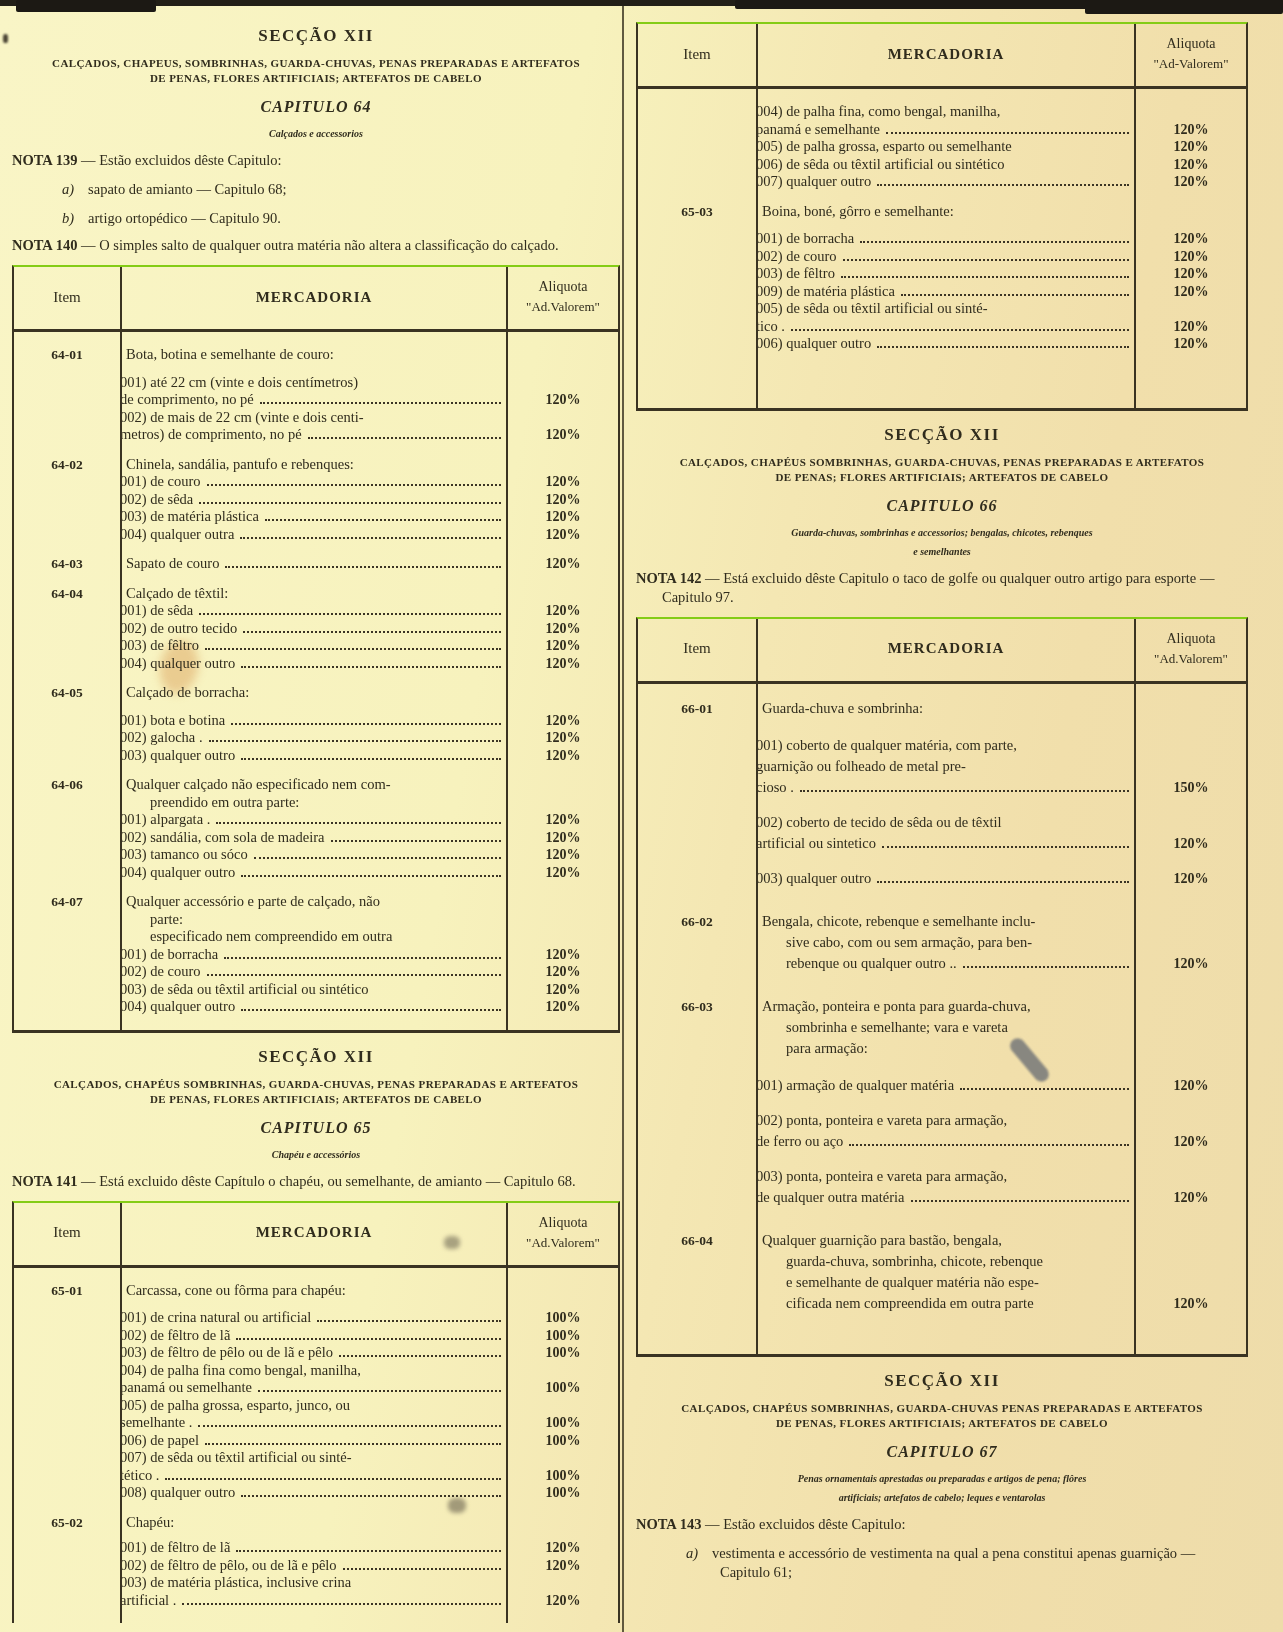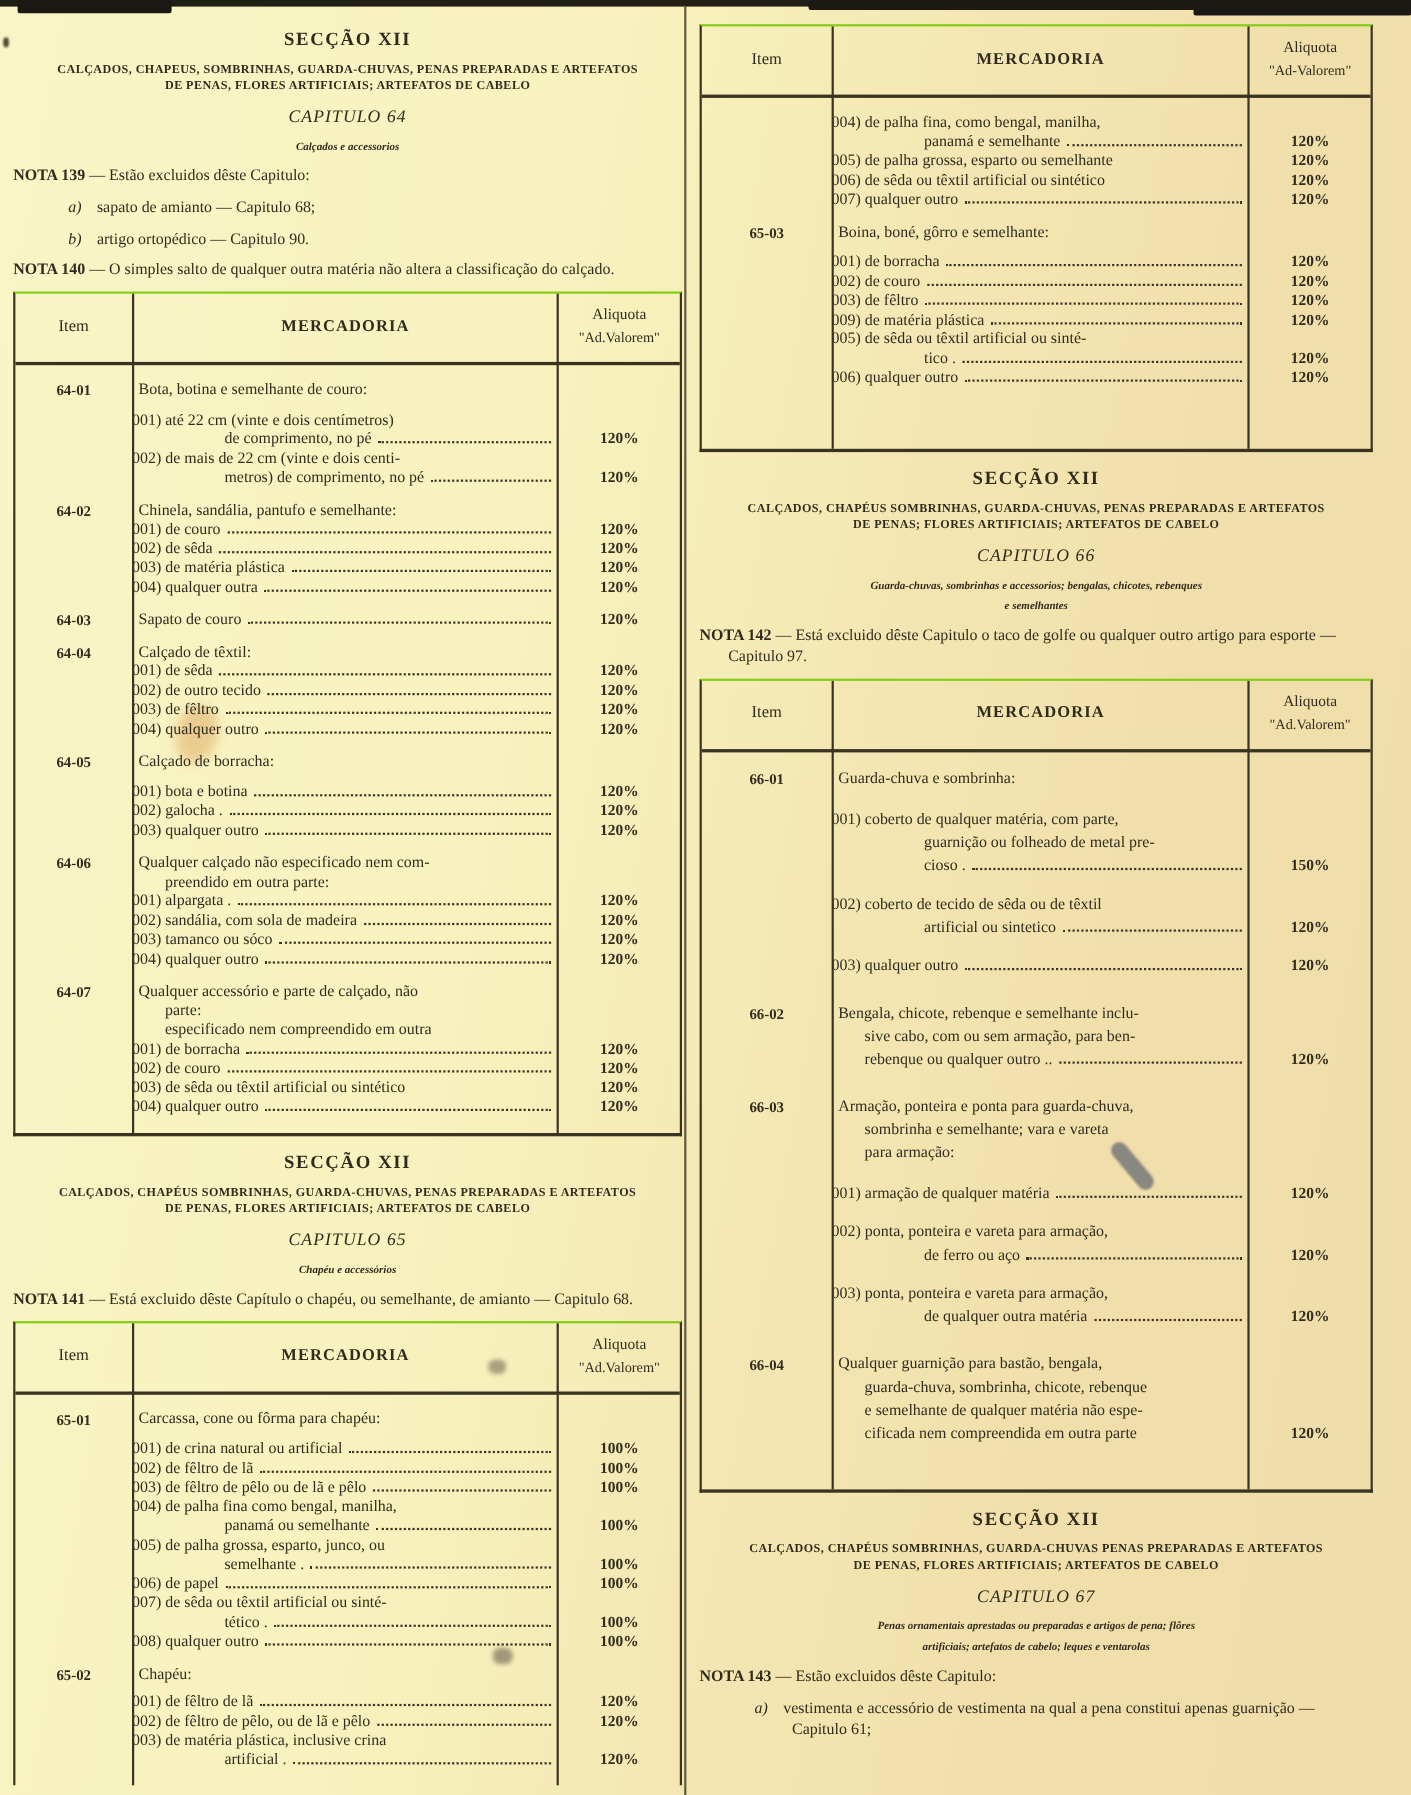--- a/index.html
+++ b/index.html
@@ -17,21 +17,21 @@
   .page-inner{position:absolute;top:12px;left:0;display:flex;}
   .col{position:relative;}
   .col-left{width:608px;margin-left:12px;}
   .col-right{width:612px;margin-left:16px;}
 
   
   .section{text-align:center;}
   .sec-title{font-weight:bold;font-size:17px;letter-spacing:1.5px;margin-top:14px;}
   .caps{margin-top:10px;}
   .caps-line{font-weight:bold;font-size:11px;letter-spacing:.4px;line-height:15px;}
-  .chapter{font-style:italic;font-size:16px;letter-spacing:1px;margin-top:12px;font-weight:normal;}
+  .chapter{font-style:italic;font-size:16px;letter-spacing:1px;margin-top:12px;font-weight:bold;}
   .subtitle{margin-top:8px;}
   .subtitle-line{font-style:italic;font-size:10px;line-height:19px;font-weight:bold;}
   .notes{text-align:left;margin-top:6px;font-size:14.5px;}
   .note{margin-top:8px;padding-left:26px;text-indent:-26px;line-height:19px;}
   .note-label{font-weight:bold;}
   .note-letter{margin-top:10px;padding-left:84px;text-indent:-34px;line-height:19px;}
   .letter{font-style:italic;padding-right:14px;}
 
   
   .tbl{position:relative;margin-top:10px;
@@ -52,21 +52,21 @@
   .th-aliq .a2{font-size:13px;}
   .tbody{padding-top:10px;}
   .row{margin-top:var(--rowgap);}
   .row:first-child{margin-top:4px;}
   .ln{display:grid;grid-template-columns:var(--c1) 1fr var(--c3);line-height:var(--lh);font-size:var(--fs);}
   .cell-item{text-align:center;font-weight:bold;font-size:13.5px;}
   .cell-text{display:flex;align-items:baseline;padding-right:5px;}
   .i0{padding-left:6px;}
   .i3{padding-left:30px;}
   .i1{}
-  .i2{padding-left:84px;}
+  .i2{}
   .t{white-space:nowrap;}
   .leader{flex:1;border-bottom:2px dotted #3b3424;margin:0 2px 3px 6px;min-width:10px;}
   .cell-rate{text-align:center;font-size:14px;font-weight:bold;}
   .gapline{width:100%;}
 
   
   .mark{position:absolute;}
   .ink-blot{left:1022px;top:1034px;width:15px;height:52px;background:#767879;transform:rotate(-40deg);
     border-radius:8px;opacity:.85;filter:blur(1px);}
   .stain-orange{left:160px;top:640px;width:38px;height:54px;background:rgba(202,112,30,.30);
@@ -157,21 +157,21 @@
                 <span class="t">metros) de comprimento, no pé</span>
                 <span class="leader"></span>
               </span>
               <span class="cell-rate">120%</span>
             </div>
           </div>
           <div class="row">
             <div class="ln">
               <span class="cell-item">64-02</span>
               <span class="cell-text i0">
-                <span class="t">Chinela, sandália, pantufo e semelhante:</span>
+                <span class="t">Chinela, sandália, pantufo e rebenques:</span>
               </span>
               <span class="cell-rate"></span>
             </div>
             <div class="ln">
               <span class="cell-item"></span>
               <span class="cell-text i1">
                 <span class="t">001) de couro</span>
                 <span class="leader"></span>
               </span>
               <span class="cell-rate">120%</span>

